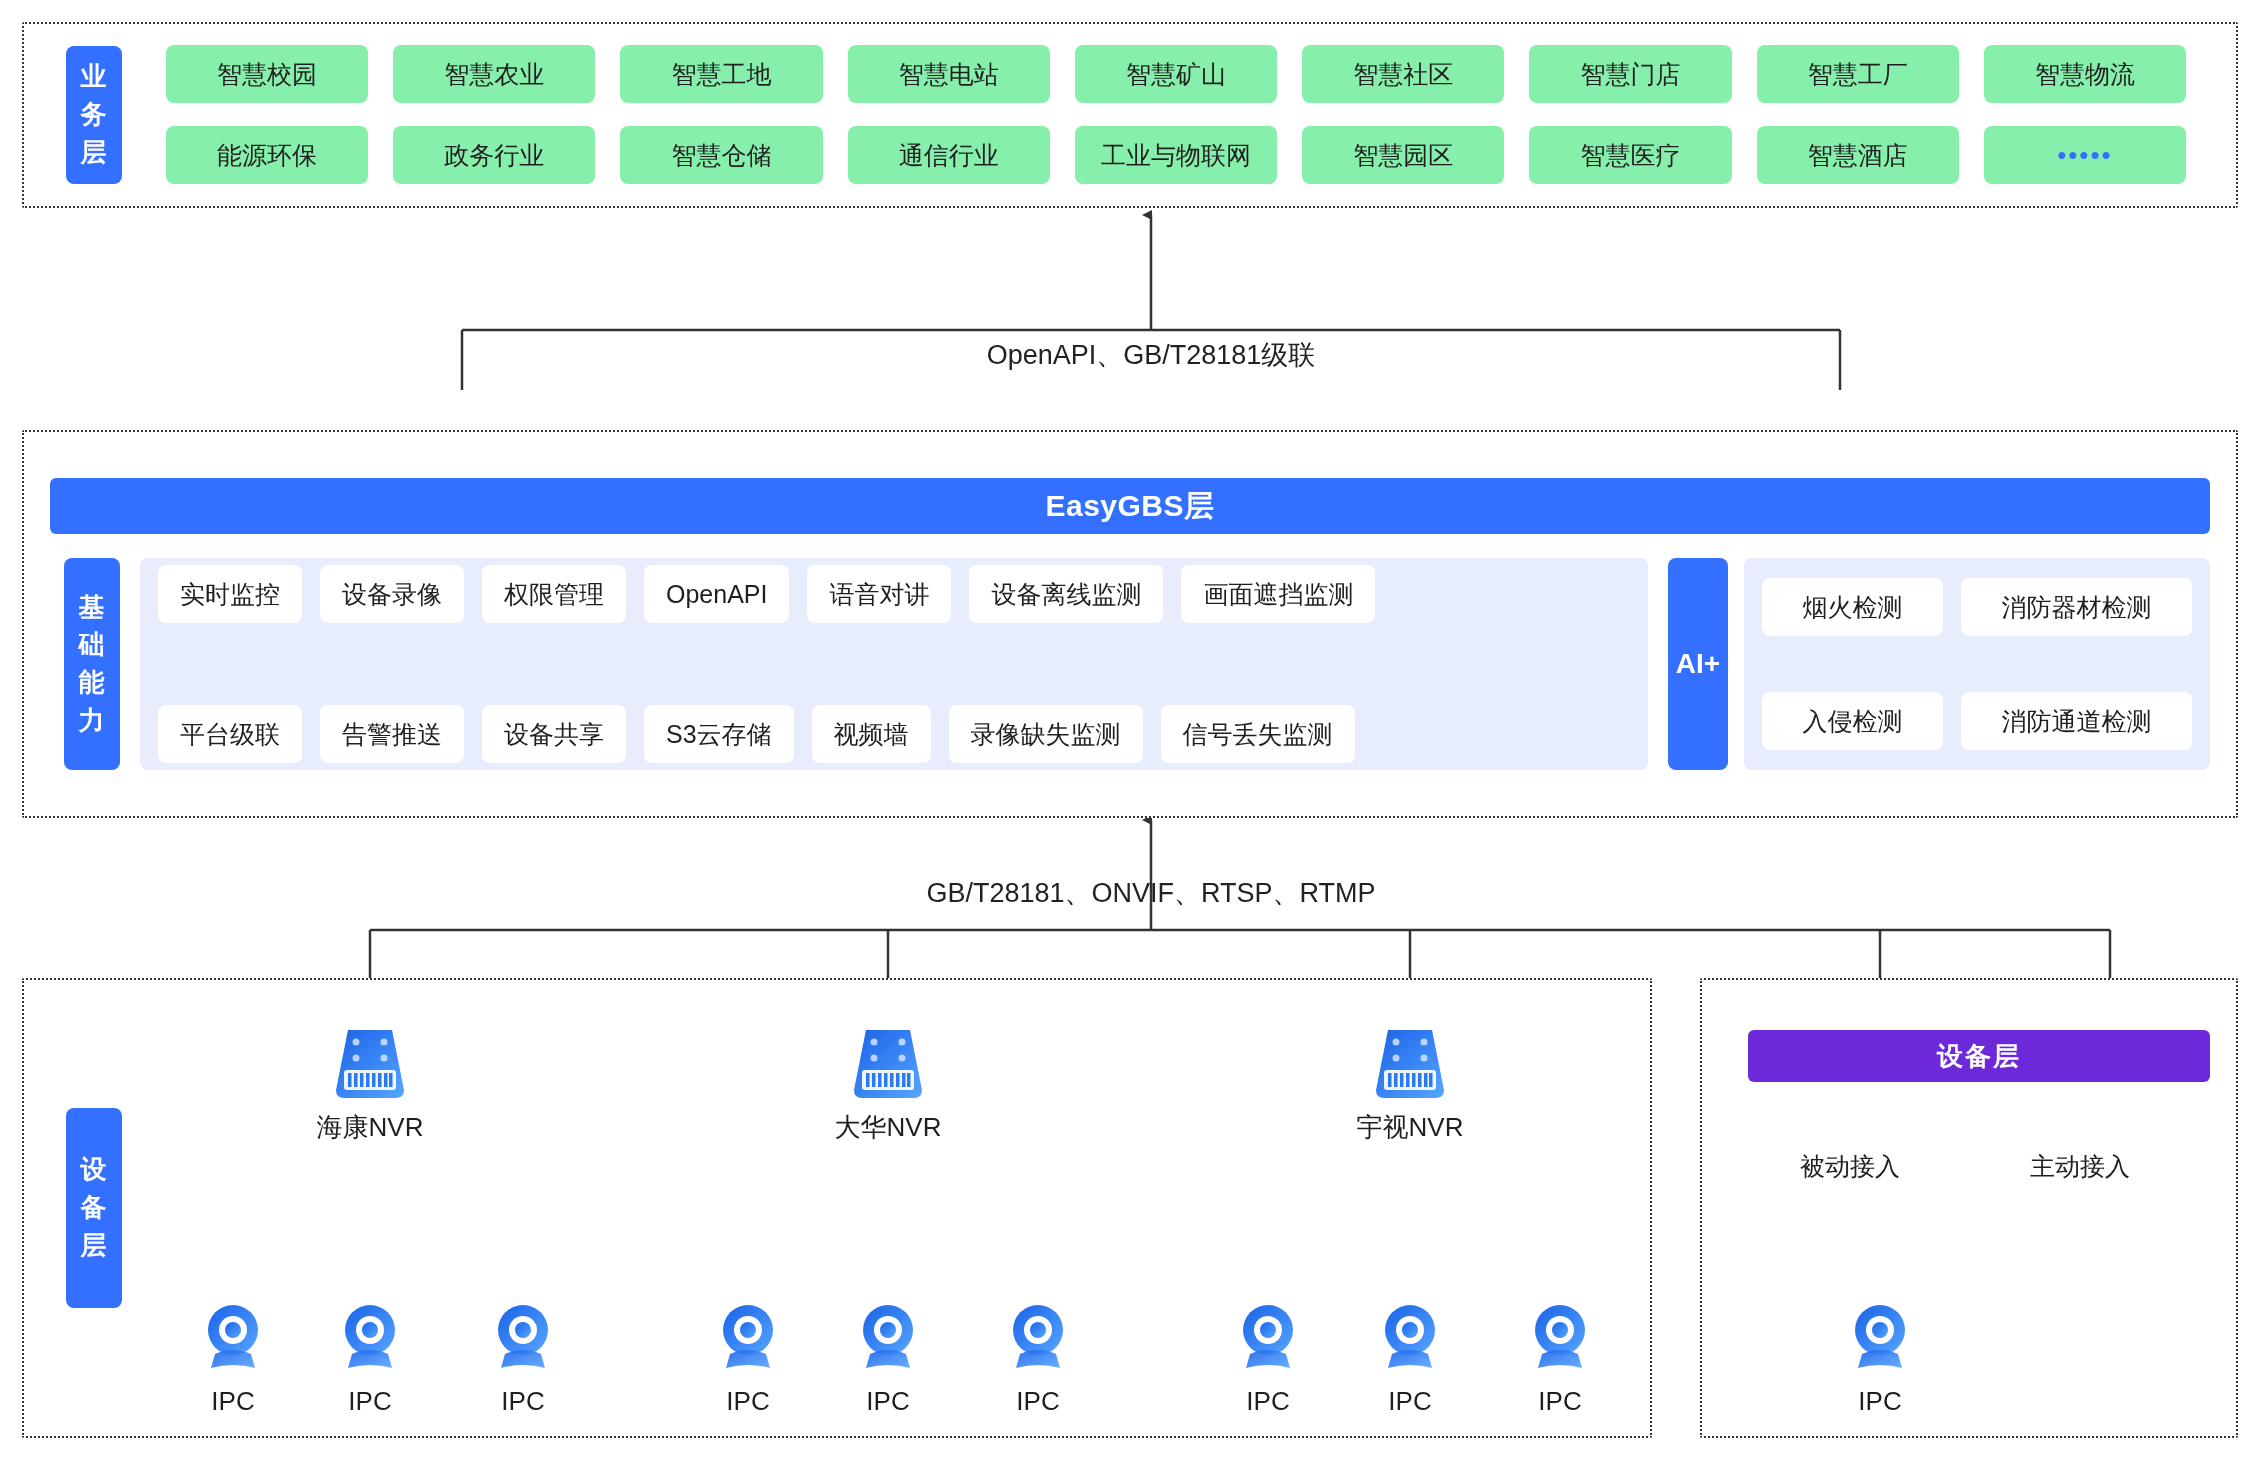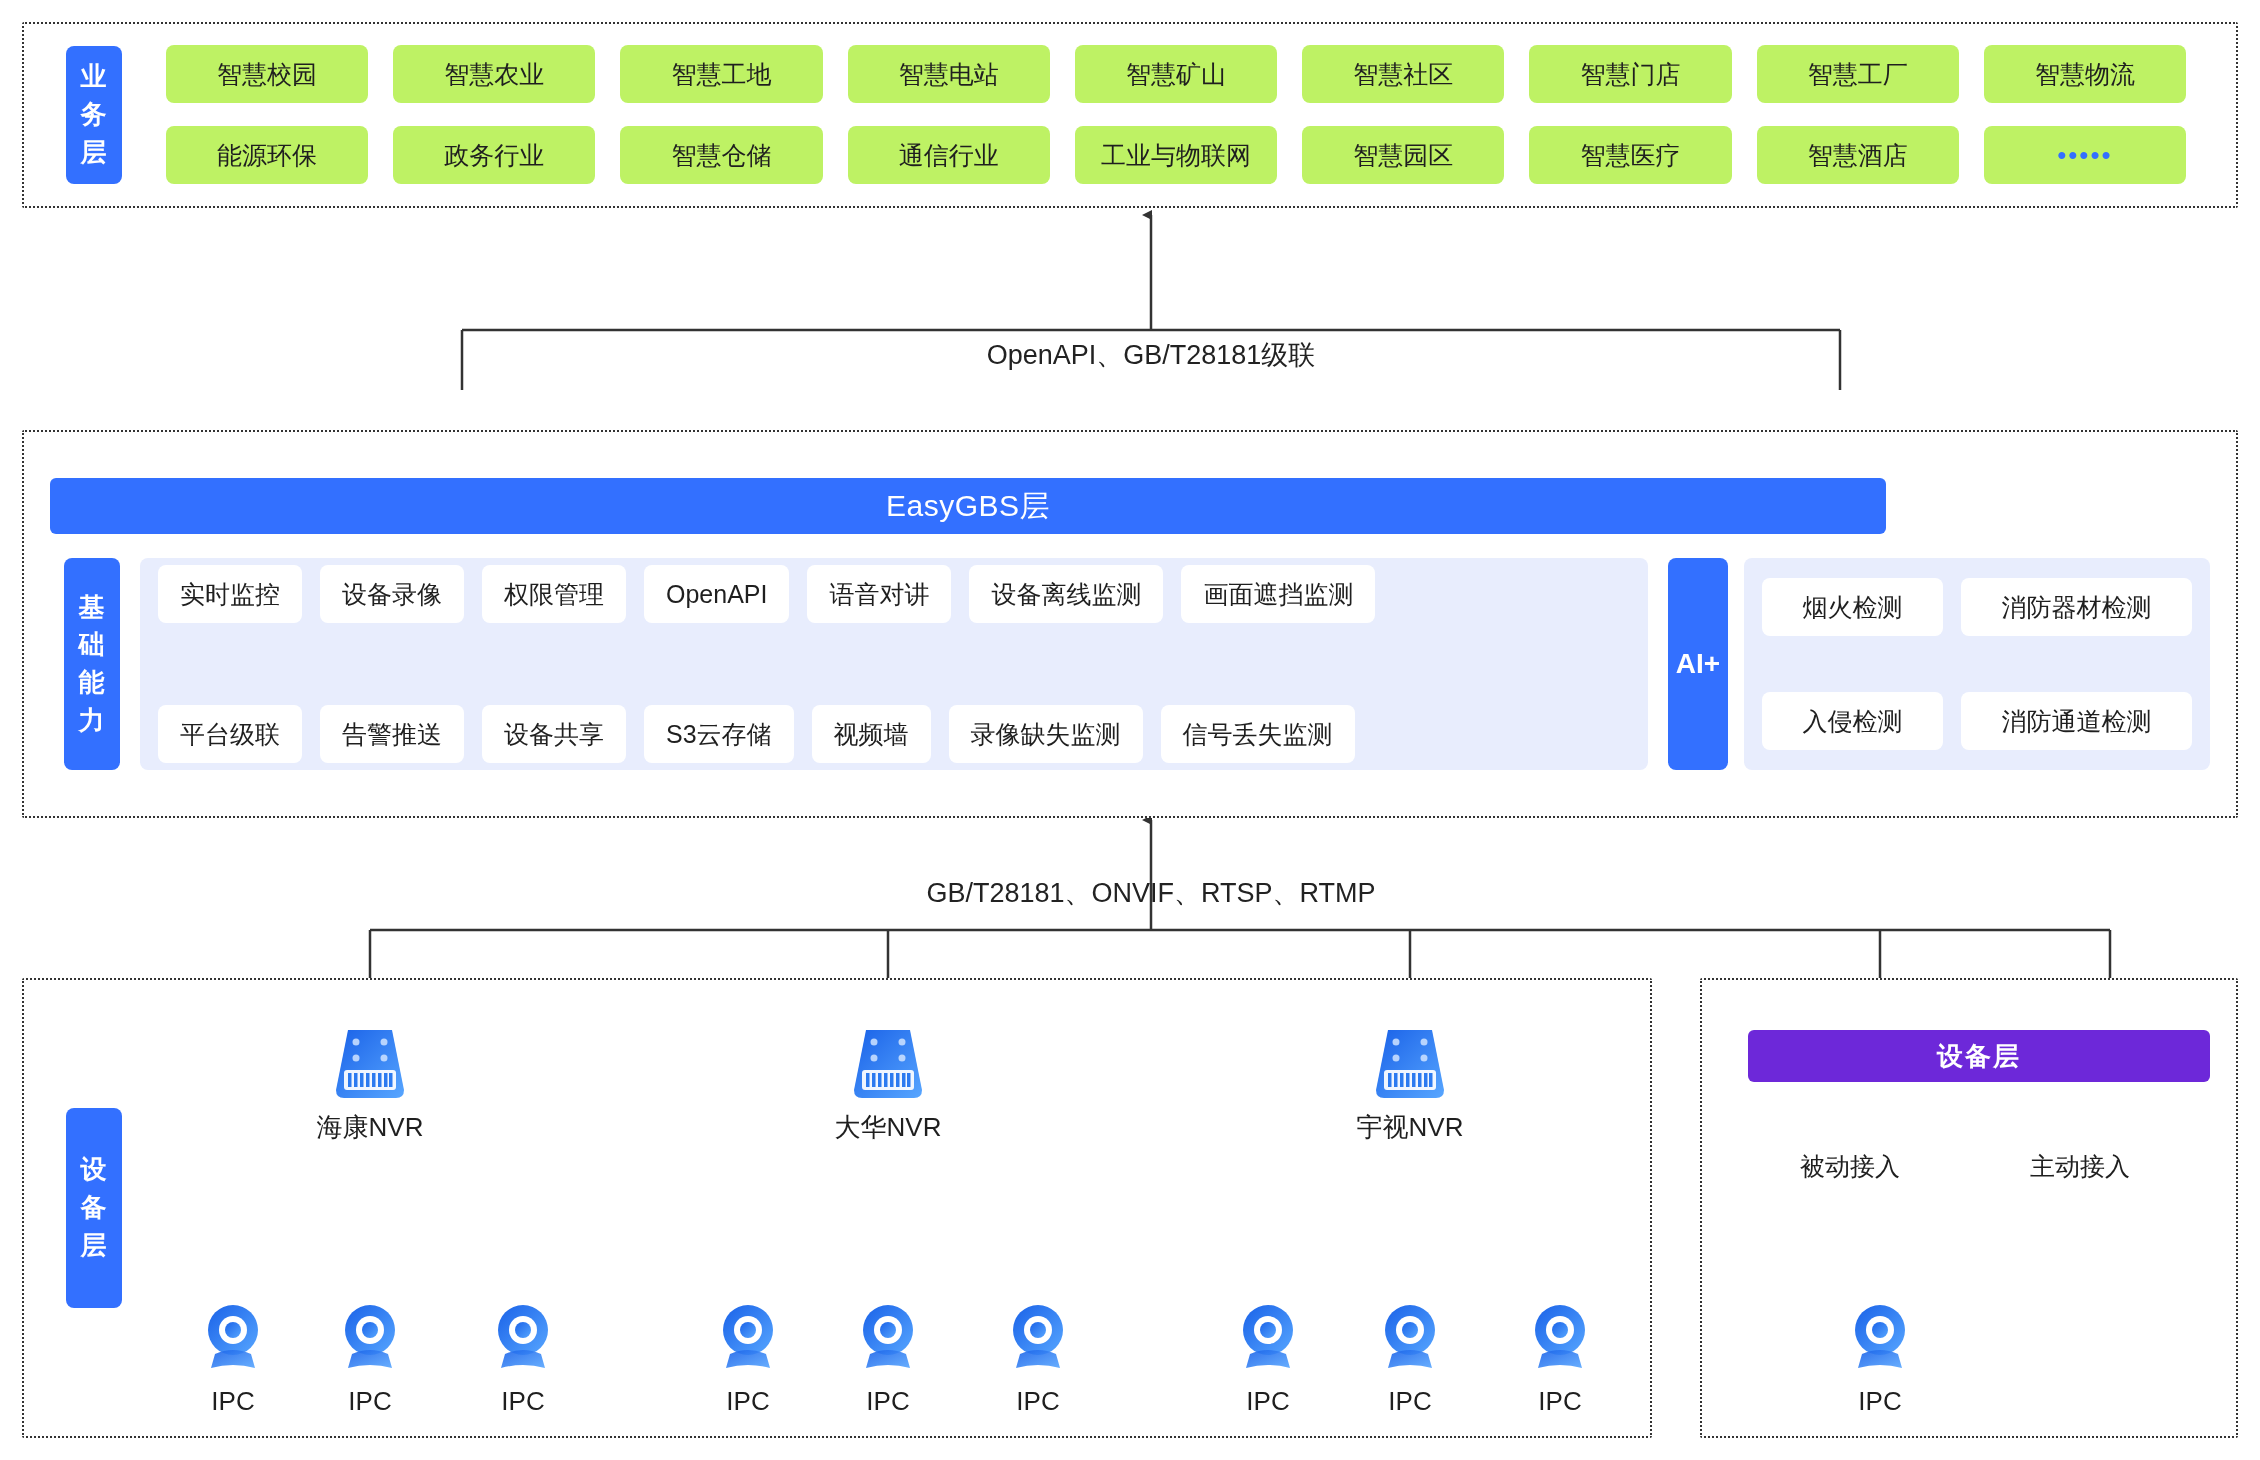--- a/index.html
+++ b/index.html
@@ -40,21 +40,21 @@
   .chip {
     display: flex;
     align-items: center;
     justify-content: center;
     font-size: 25px;
     color: #1f1f1f;
     border-radius: 8px;
     height: 58px;
     white-space: nowrap;
   }
-  .chip-lavender { background: #bef264; }
+  .chip-lavender { background: #86efac; }
   .chip-white { background: #ffffff; }
   .chip-dots { color: #3370ff; font-size: 26px; letter-spacing: 2px; }
 
   
   #business-box { left: 22px; top: 22px; width: 2216px; height: 186px; }
   #business-label { left: 66px; top: 46px; width: 56px; height: 138px; }
   .biz-row {
     position: absolute;
     left: 166px;
     width: 2020px;
@@ -72,25 +72,25 @@
     color: #222;
     white-space: nowrap;
     text-align: center;
   }
 
   
   #gbs-box { left: 22px; top: 430px; width: 2216px; height: 388px; }
   #gbs-bar {
     position: absolute;
     left: 50px; top: 478px;
-    width: 1836px; height: 56px;
+    width: 2160px; height: 56px;
     background: #3370ff;
     border-radius: 6px;
     display: flex; align-items: center; justify-content: center;
-    color: #fff; font-size: 30px; font-weight: 400; letter-spacing: .5px;
+    color: #fff; font-size: 30px; font-weight: 700; letter-spacing: .5px;
   }
   #capability-label { left: 64px; top: 558px; width: 56px; height: 212px; }
   #capability-panel {
     position: absolute;
     left: 140px; top: 558px;
     width: 1508px; height: 212px;
     background: #e8edfd;
     border-radius: 8px;
     padding: 7px 18px;
     display: flex; flex-direction: column; justify-content: space-between;

